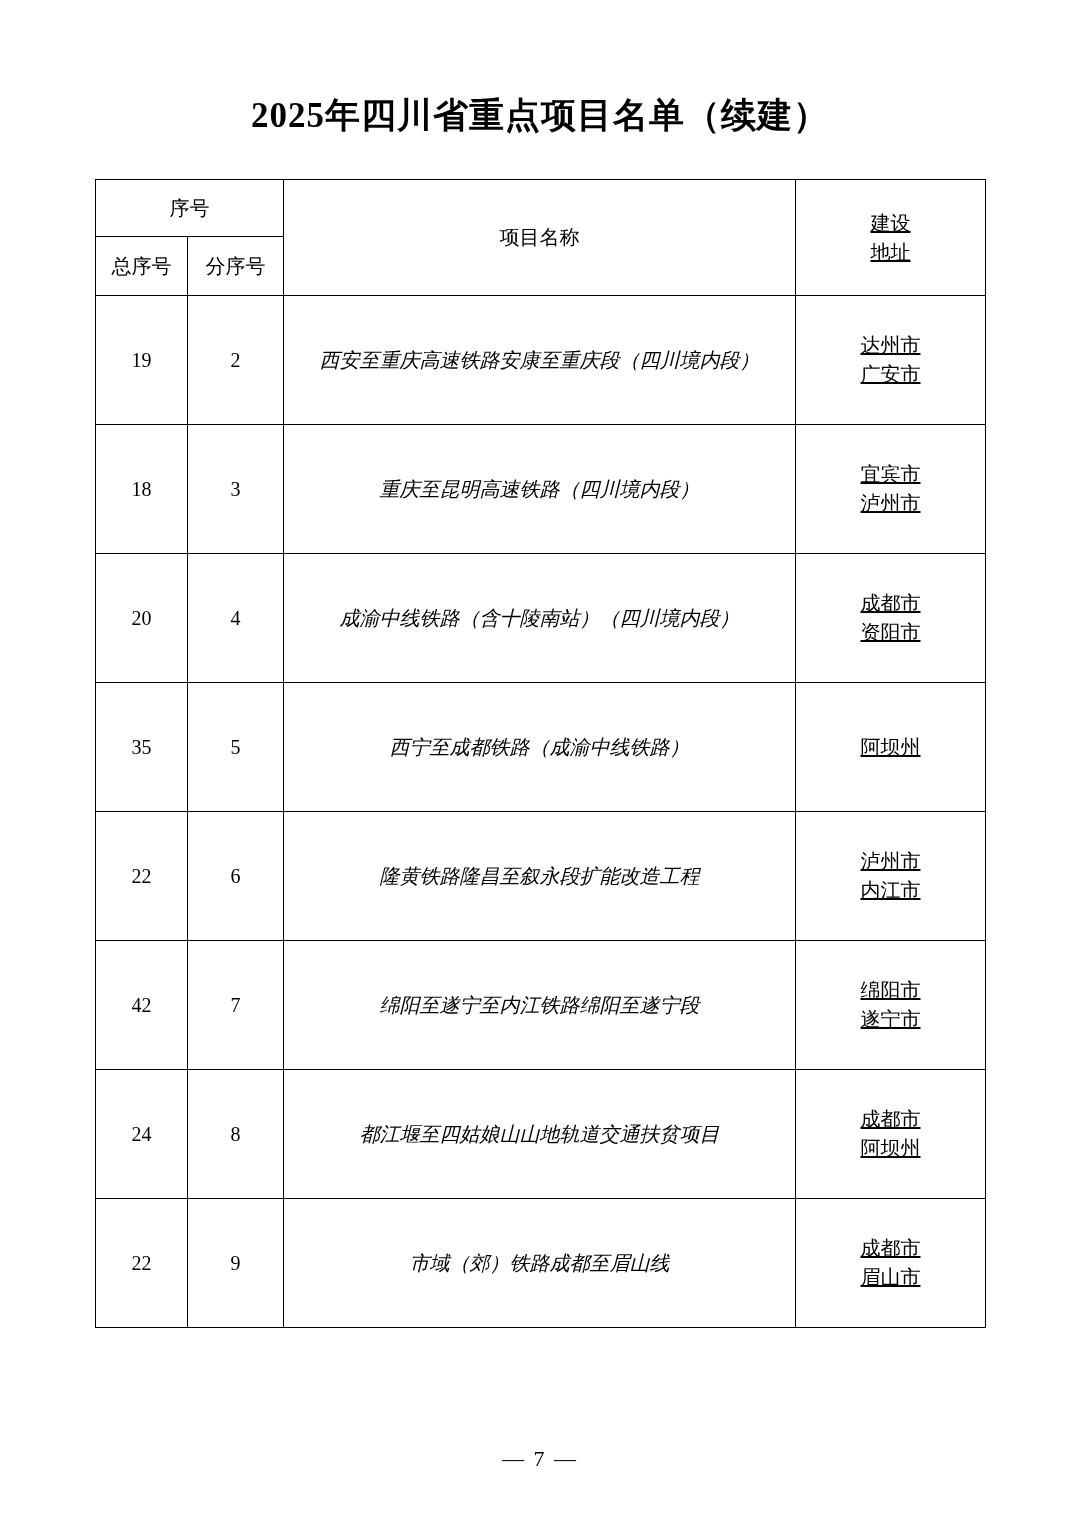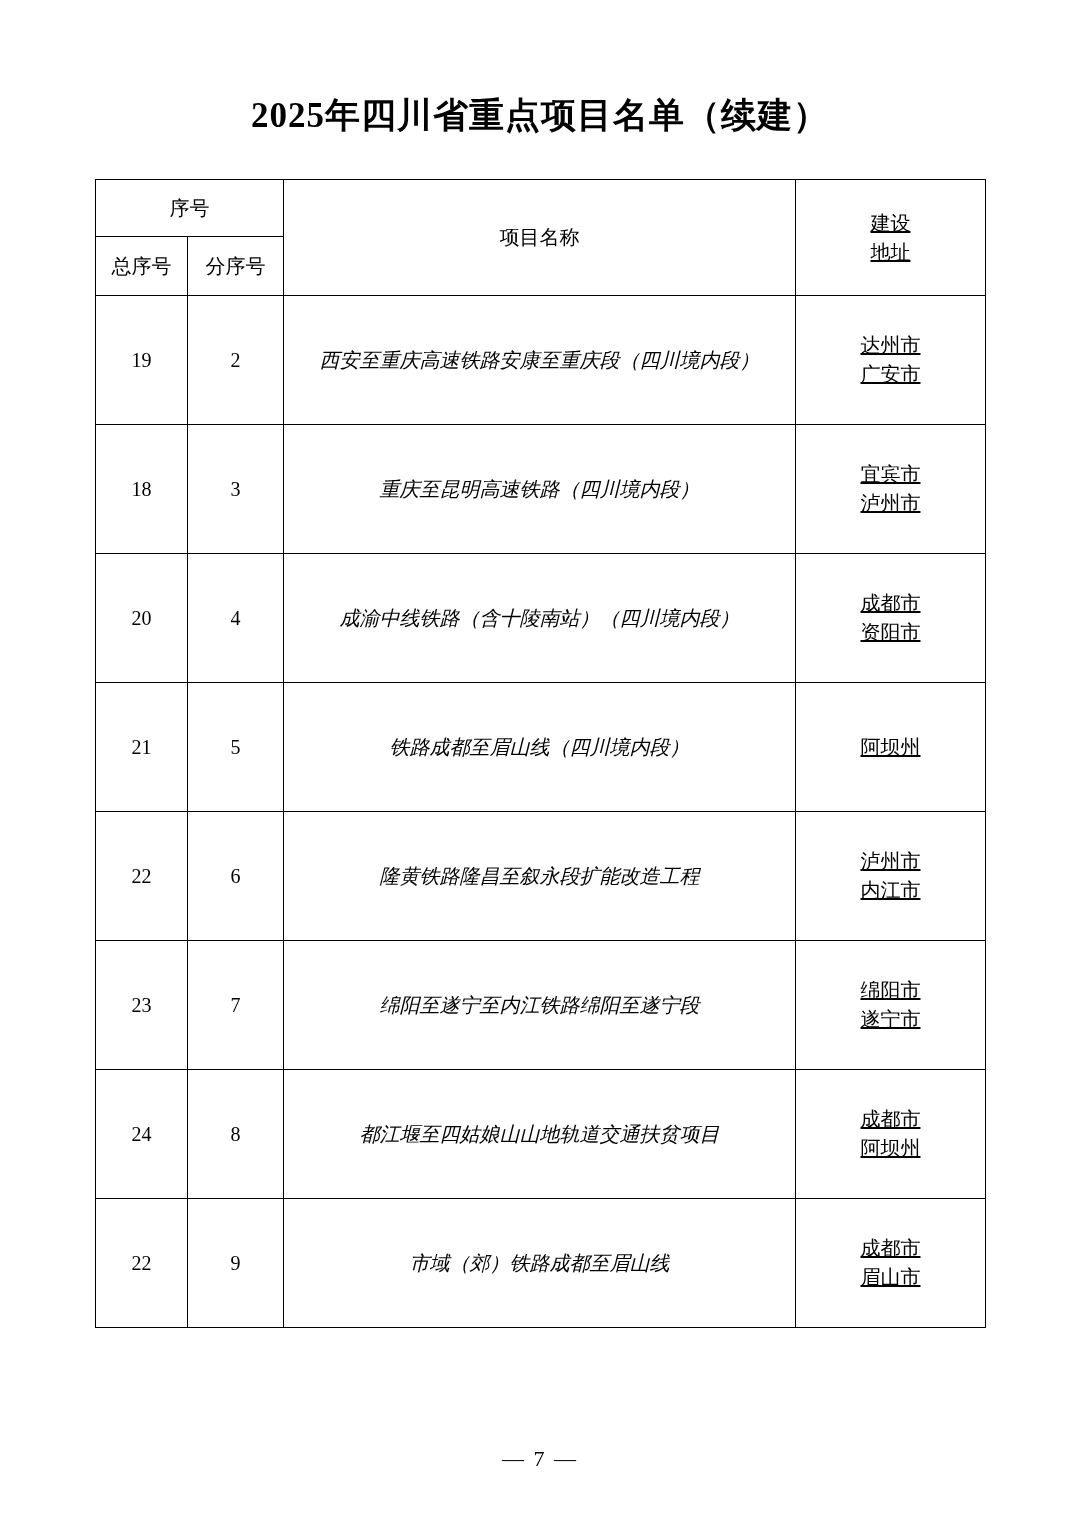--- a/index.html
+++ b/index.html
@@ -154,40 +154,40 @@
           <td class="row-cell cell-num">20</td>
           <td class="row-cell cell-num">4</td>
           <td class="row-cell cell-name">成渝中线铁路（含十陵南站）（四川境内段）</td>
           <td class="row-cell cell-addr">
             <span class="addr-line">成都市</span>
             <span class="addr-line">资阳市</span>
           </td>
         </tr>
 
         <tr>
-          <td class="row-cell cell-num">21</td>
+          <td class="row-cell cell-num">35</td>
           <td class="row-cell cell-num">5</td>
-          <td class="row-cell cell-name">铁路成都至眉山线（四川境内段）</td>
+          <td class="row-cell cell-name">西宁至成都铁路（成渝中线铁路）</td>
           <td class="row-cell cell-addr">
             <span class="addr-line">阿坝州</span>
           </td>
         </tr>
 
         <tr>
           <td class="row-cell cell-num">22</td>
           <td class="row-cell cell-num">6</td>
           <td class="row-cell cell-name">隆黄铁路隆昌至叙永段扩能改造工程</td>
           <td class="row-cell cell-addr">
             <span class="addr-line">泸州市</span>
             <span class="addr-line">内江市</span>
           </td>
         </tr>
 
         <tr>
-          <td class="row-cell cell-num">23</td>
+          <td class="row-cell cell-num">42</td>
           <td class="row-cell cell-num">7</td>
           <td class="row-cell cell-name">绵阳至遂宁至内江铁路绵阳至遂宁段</td>
           <td class="row-cell cell-addr">
             <span class="addr-line">绵阳市</span>
             <span class="addr-line">遂宁市</span>
           </td>
         </tr>
 
         <tr>
           <td class="row-cell cell-num">24</td>

